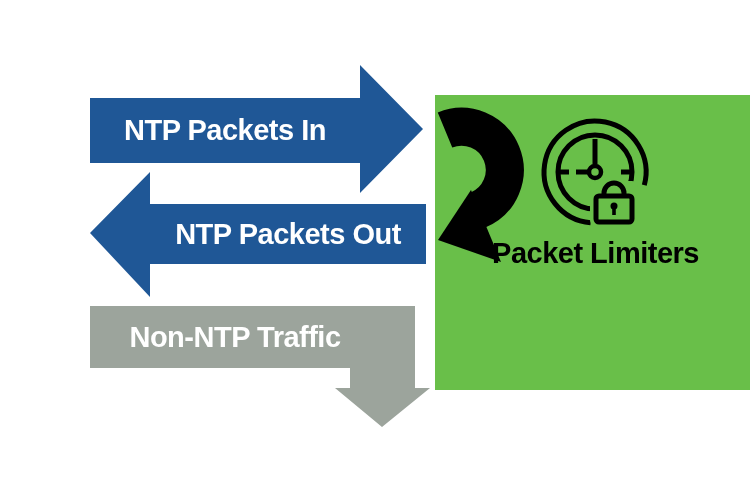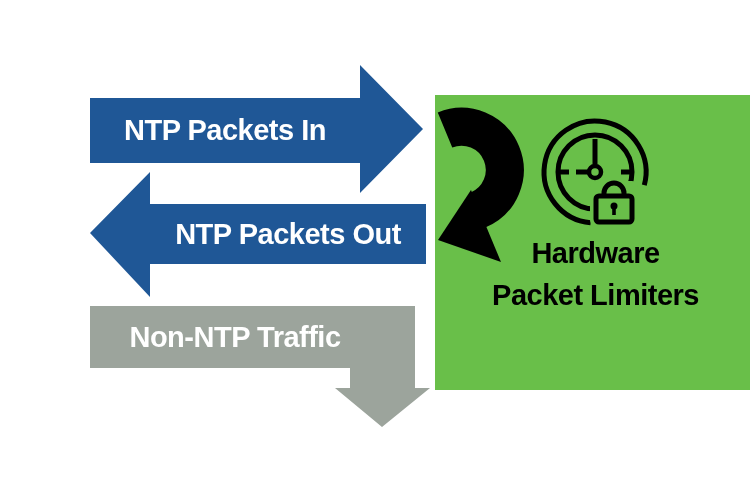--- a/index.html
+++ b/index.html
@@ -59,17 +59,16 @@
     </g>
   </svg>
 
   <div class="arrow-label label-in">NTP Packets In</div>
 
   <div class="arrow-label label-out">NTP Packets Out</div>
 
   <div class="arrow-label label-nonntp">Non-NTP Traffic</div>
 
   <div class="box-text">
-    <div>Hardware</div>
     <div>Packet Limiters</div>
   </div>
 
 </div>
 
 </body></html>

